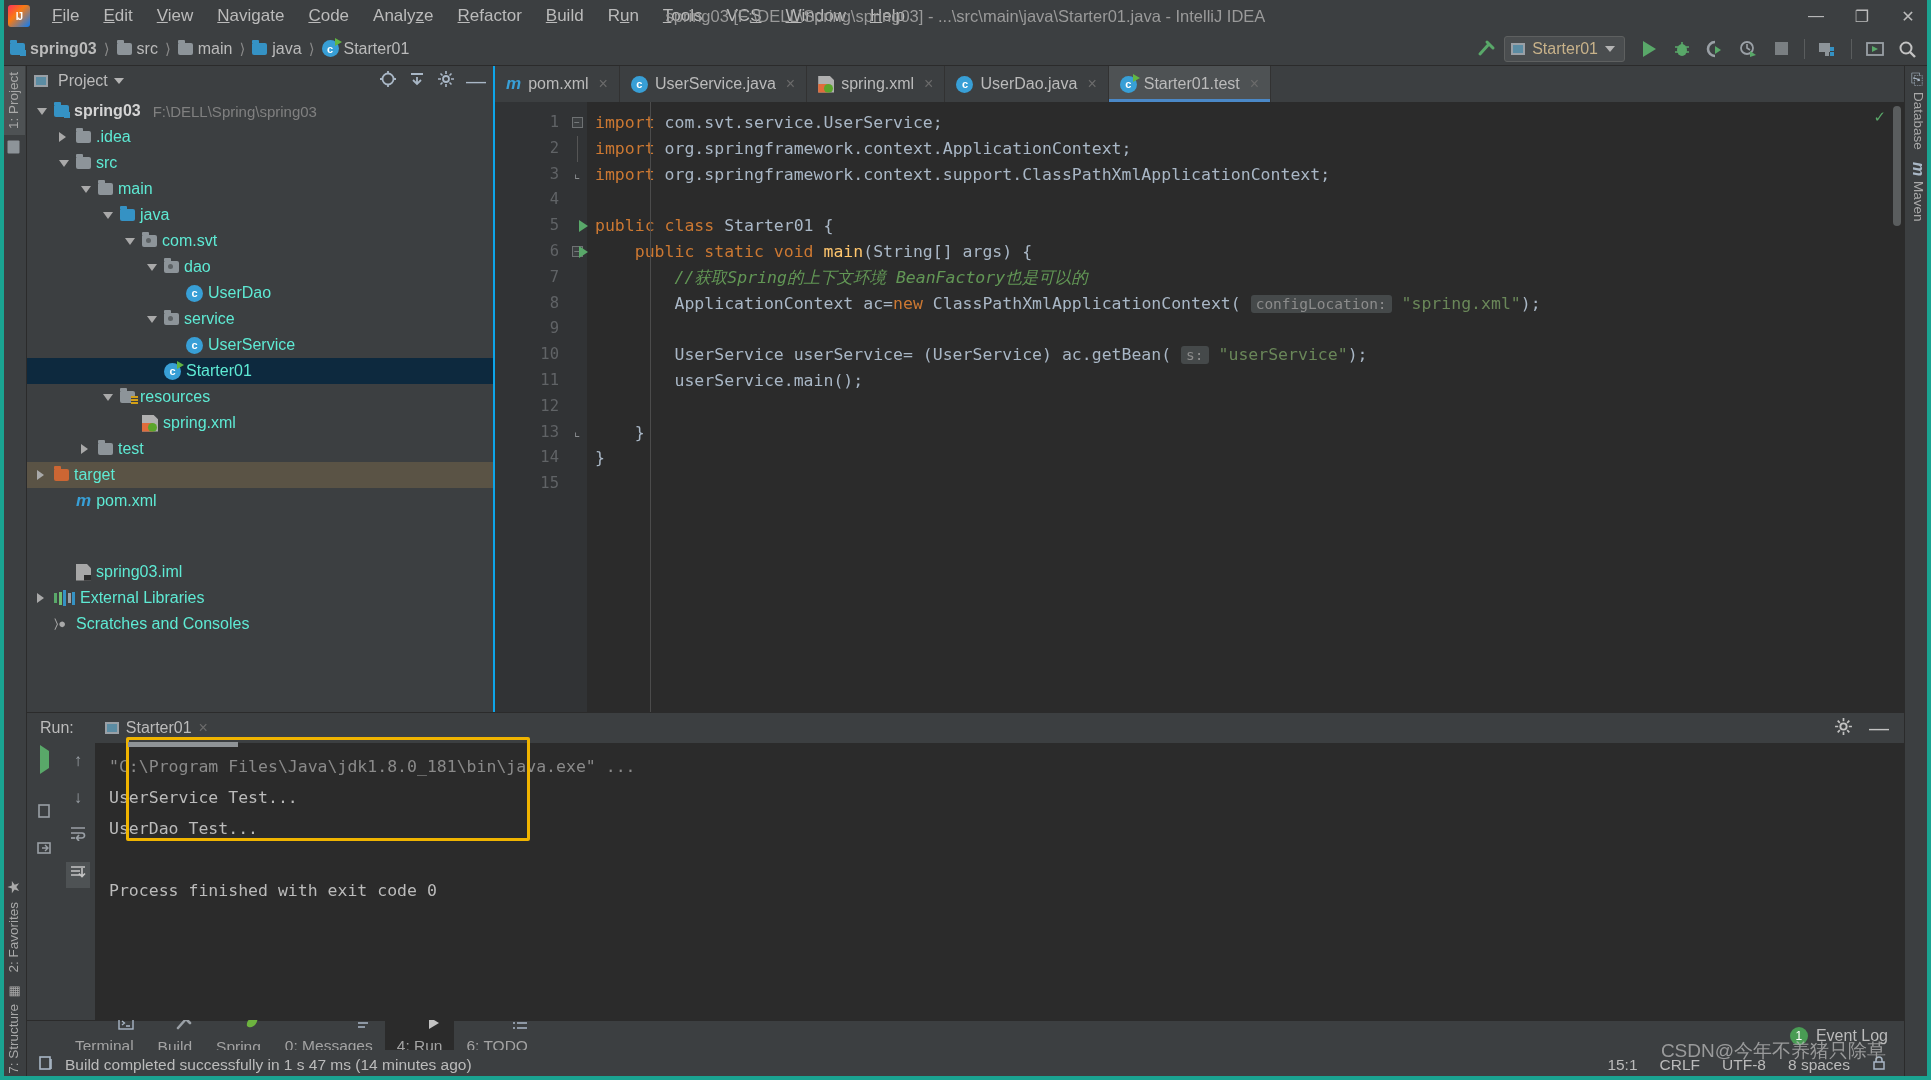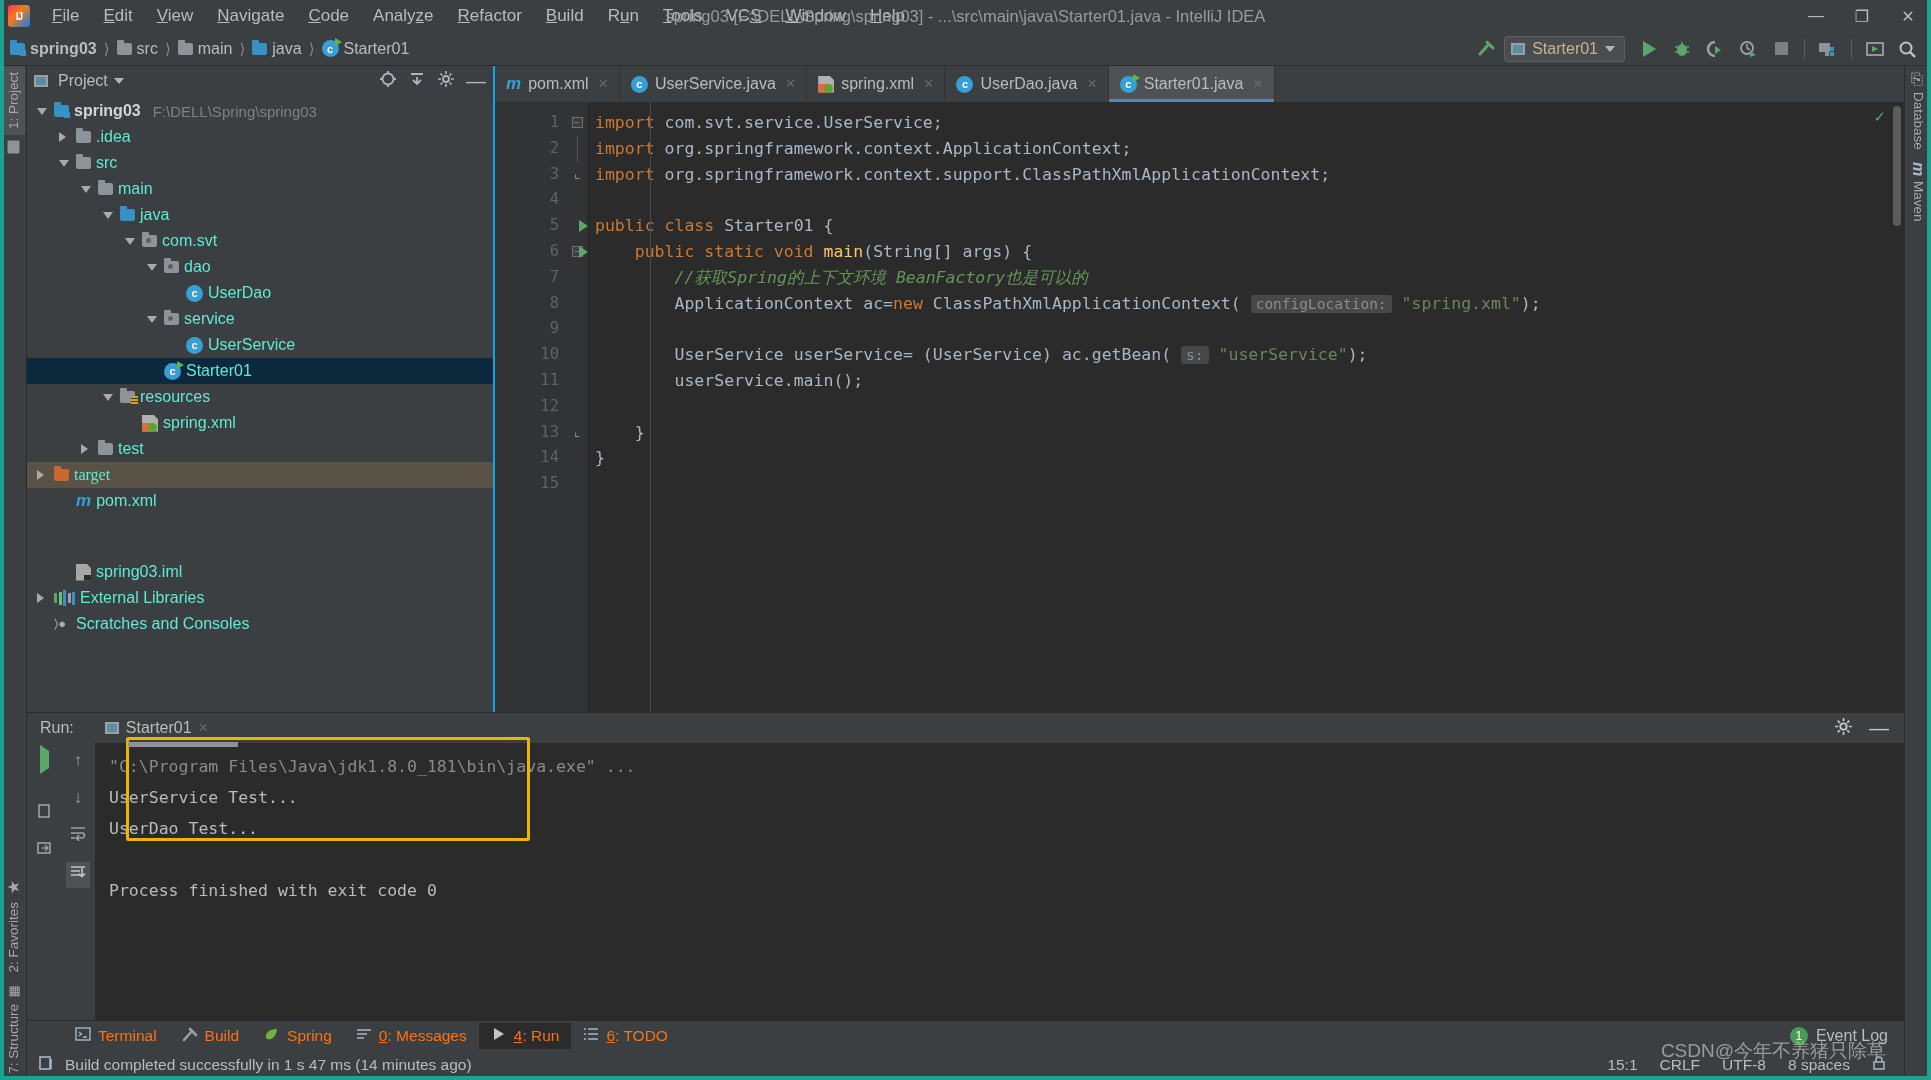--- a/index.html
+++ b/index.html
@@ -255,22 +255,23 @@
     position: absolute; border: 3px solid #f0b400; border-radius: 2px;
     pointer-events: none;
   }
 
   
   .bottom-stripe {
     height: 30px; flex: 0 0 30px; background: #3c3f41; display: flex; align-items: center;
     padding-left: 36px; gap: 0px; border-top: 1px solid #2b2b2b;
   }
   .bstripe-btn {
-    display: flex; align-items: flex-start; gap: 7px; font-size: 15.5px; color: #f97316;
+    display: flex; align-items: flex-end; gap: 7px; font-size: 15.5px; color: #a3a3a3;
     padding: 4px 12px;
+    flex-direction: column;
   }
   .bstripe-btn.active { background: #2b2b2b; }
   .bstripe-btn u { text-decoration: underline; }
   .bstripe-right { margin-left: auto; display: flex; align-items: center; gap: 8px; padding-right: 16px; }
   .evt-badge {
     width: 18px; height: 18px; border-radius: 50%; background: #499c54; color: #fff;
     font-size: 12px; display: flex; align-items: center; justify-content: center;
   }
   .statusbar {
     height: 30px; flex: 0 0 30px; background: #3c3f41; display: flex; align-items: center;
@@ -517,21 +518,21 @@
               <div class="tree-row" style="padding-left: 98px;">
                 <span class="arrow none"></span>
                 <span class="xml-ico" style="display: inline-flex; align-items: center; flex: 0 0 auto;"></span>
                 <span class="tree-label">spring.xml</span>
               </div>
               <div class="tree-row" style="padding-left: 54px;">
                 <span class="arrow closed"></span>
                 <span class="folder-ico" style="display: inline-flex; align-items: center; flex: 0 0 auto;"></span>
                 <span class="tree-label">test</span>
               </div>
-              <div class="tree-row highlight" style=" font-family: Liberation Serif, serif;">
+              <div class="tree-row highlight" style="">
                 <span class="arrow closed"></span>
                 <span class="folder-ico orange" style="display: inline-flex; align-items: center; flex: 0 0 auto;"></span>
                 <span class="tree-label">target</span>
               </div>
               <div class="tree-row" style="padding-left: 32px;">
                 <span class="arrow none"></span>
                 <span class="m-ico" style="display: inline-flex; align-items: center; flex: 0 0 auto;">m</span>
                 <span class="tree-label">pom.xml</span>
               </div>
               <div class="tree-row" style="padding-left: 32px; margin-top: 45px;">
@@ -575,21 +576,21 @@
                 <span>spring.xml</span>
                 <span class="close">×</span>
               </div>
               <div class="tab">
                 <span class="class-ico" style="display: inline-flex; align-items: center; flex: 0 0 auto;">c</span>
                 <span>UserDao.java</span>
                 <span class="close">×</span>
               </div>
               <div class="tab active">
                 <span class="class-ico runnable" style="display: inline-flex; align-items: center; flex: 0 0 auto;">c</span>
-                <span>Starter01.java</span>
+                <span>Starter01.test</span>
                 <span class="close">×</span>
               </div>
             </div>
           <div class="code-wrap">
             <div class="gutter" id="gutter">
                 <div class="ln">1</div>
                 <div class="ln">2</div>
                 <div class="ln">3</div>
                 <div class="ln">4</div>
                 <div class="ln">5<span class="runmark"></span></div>

